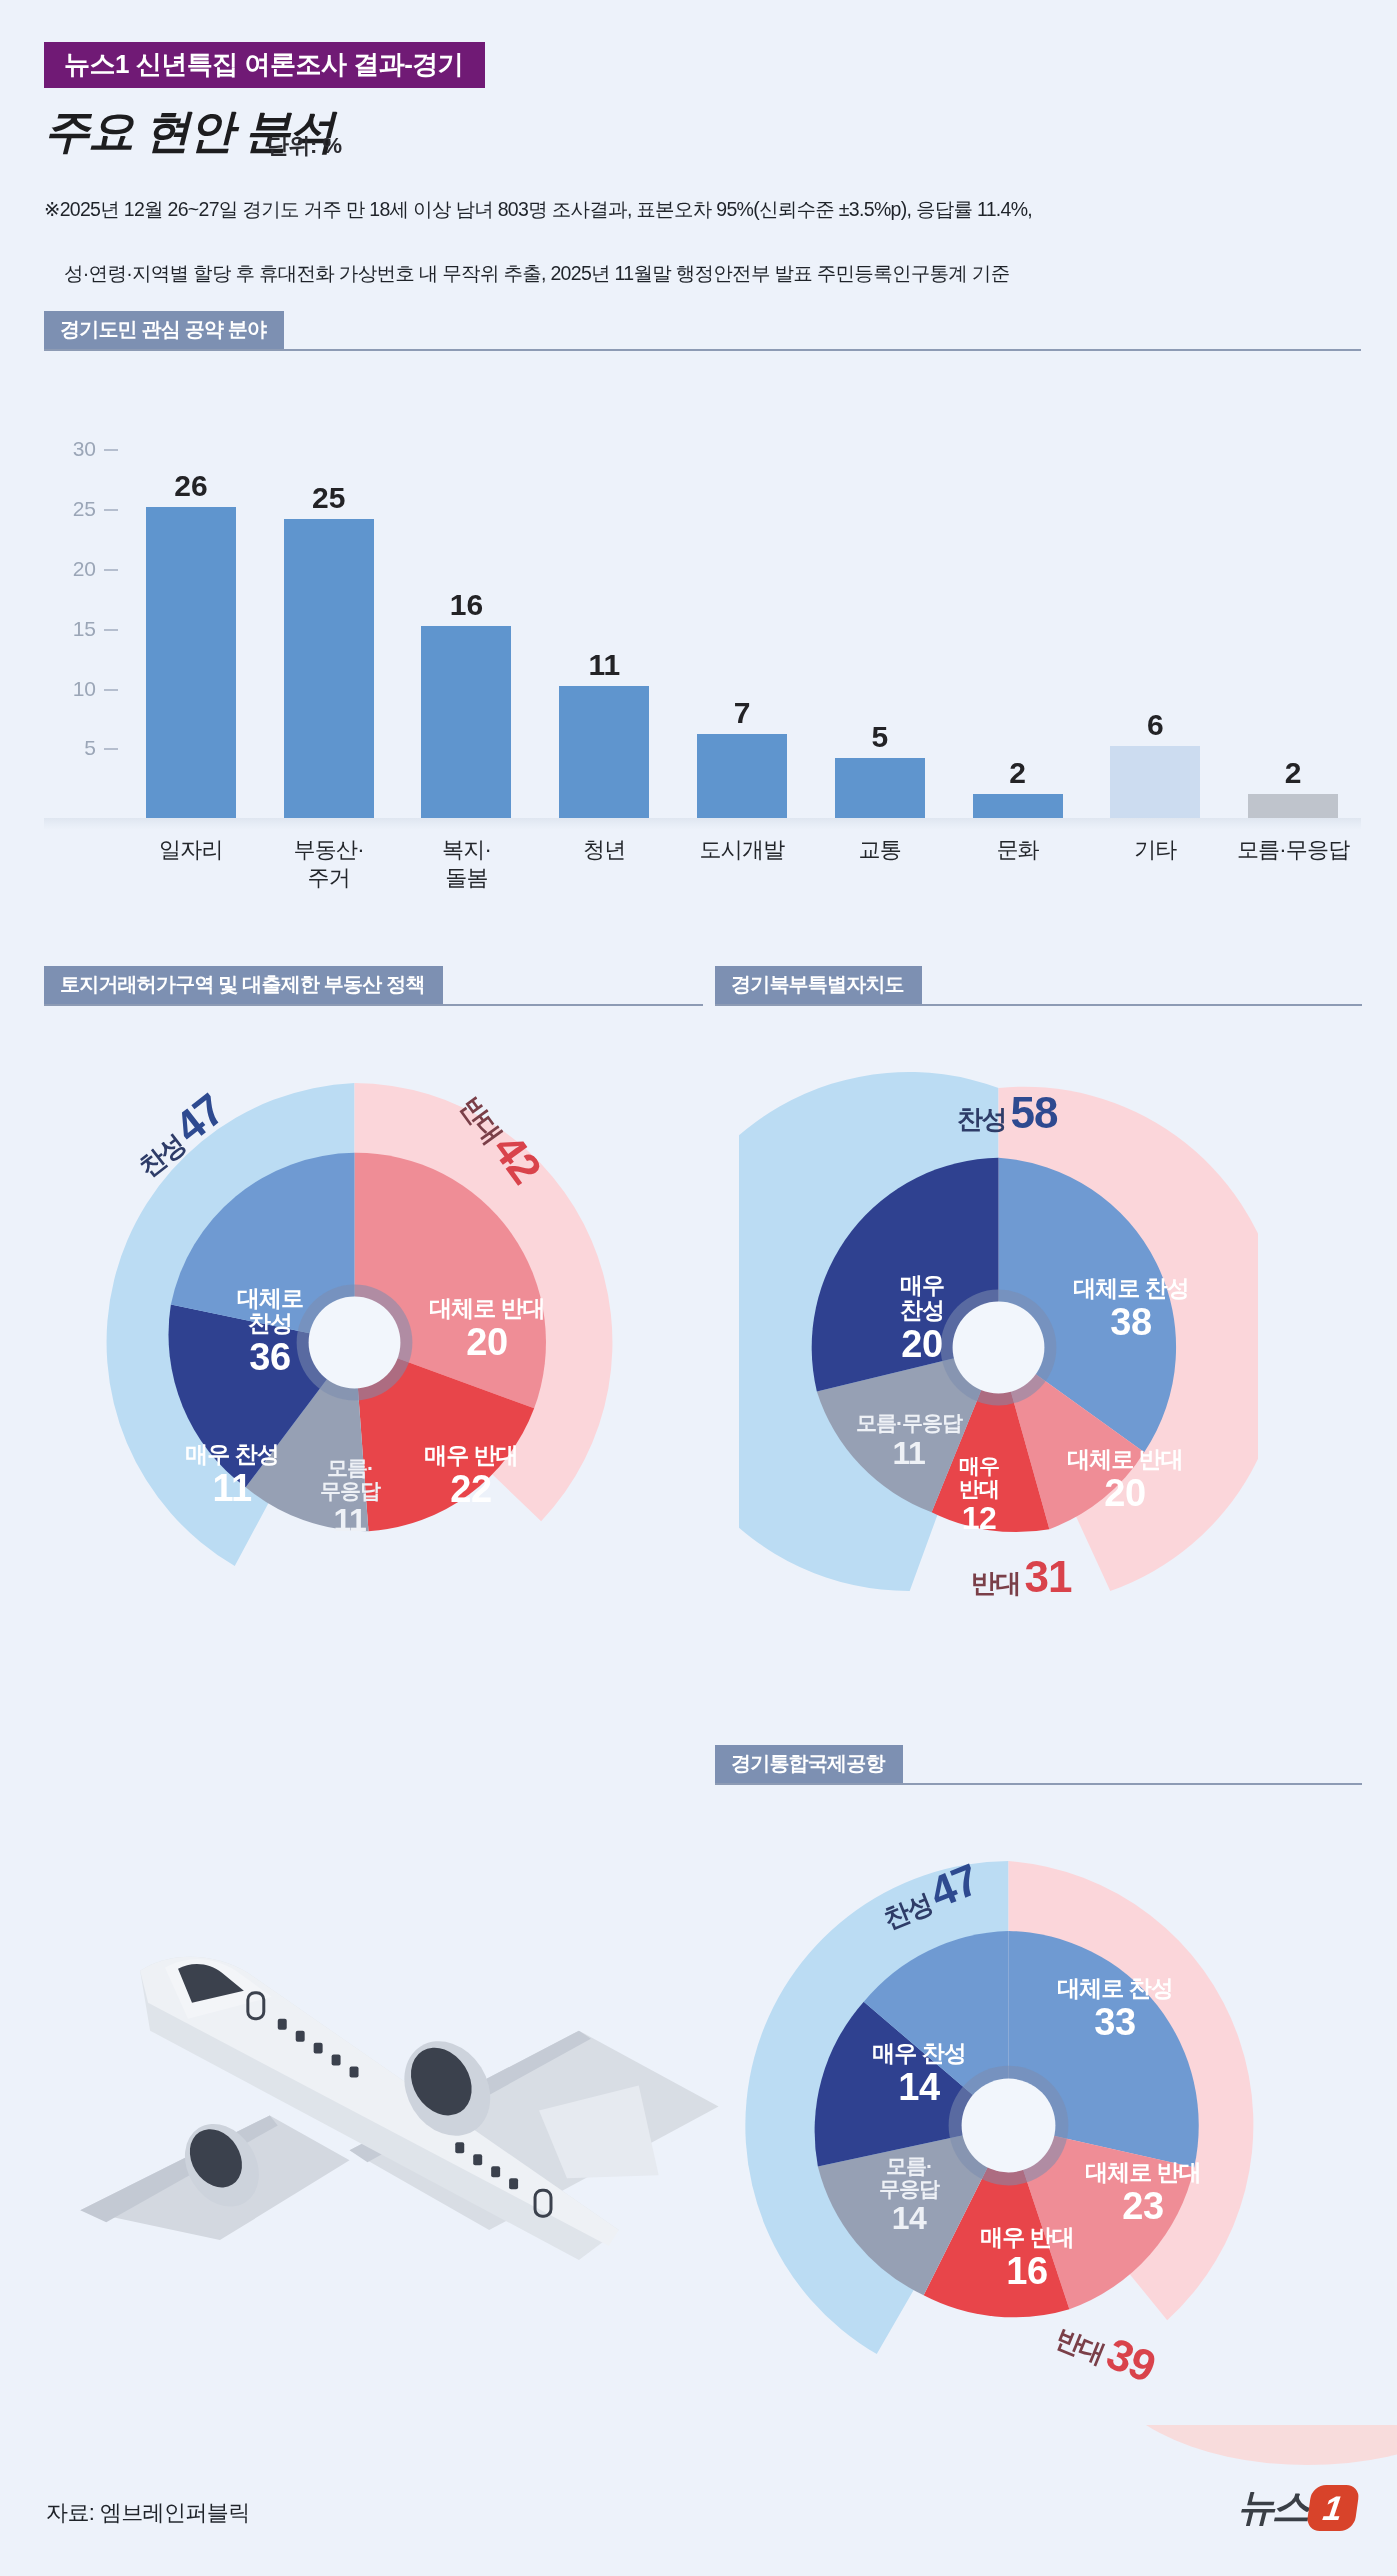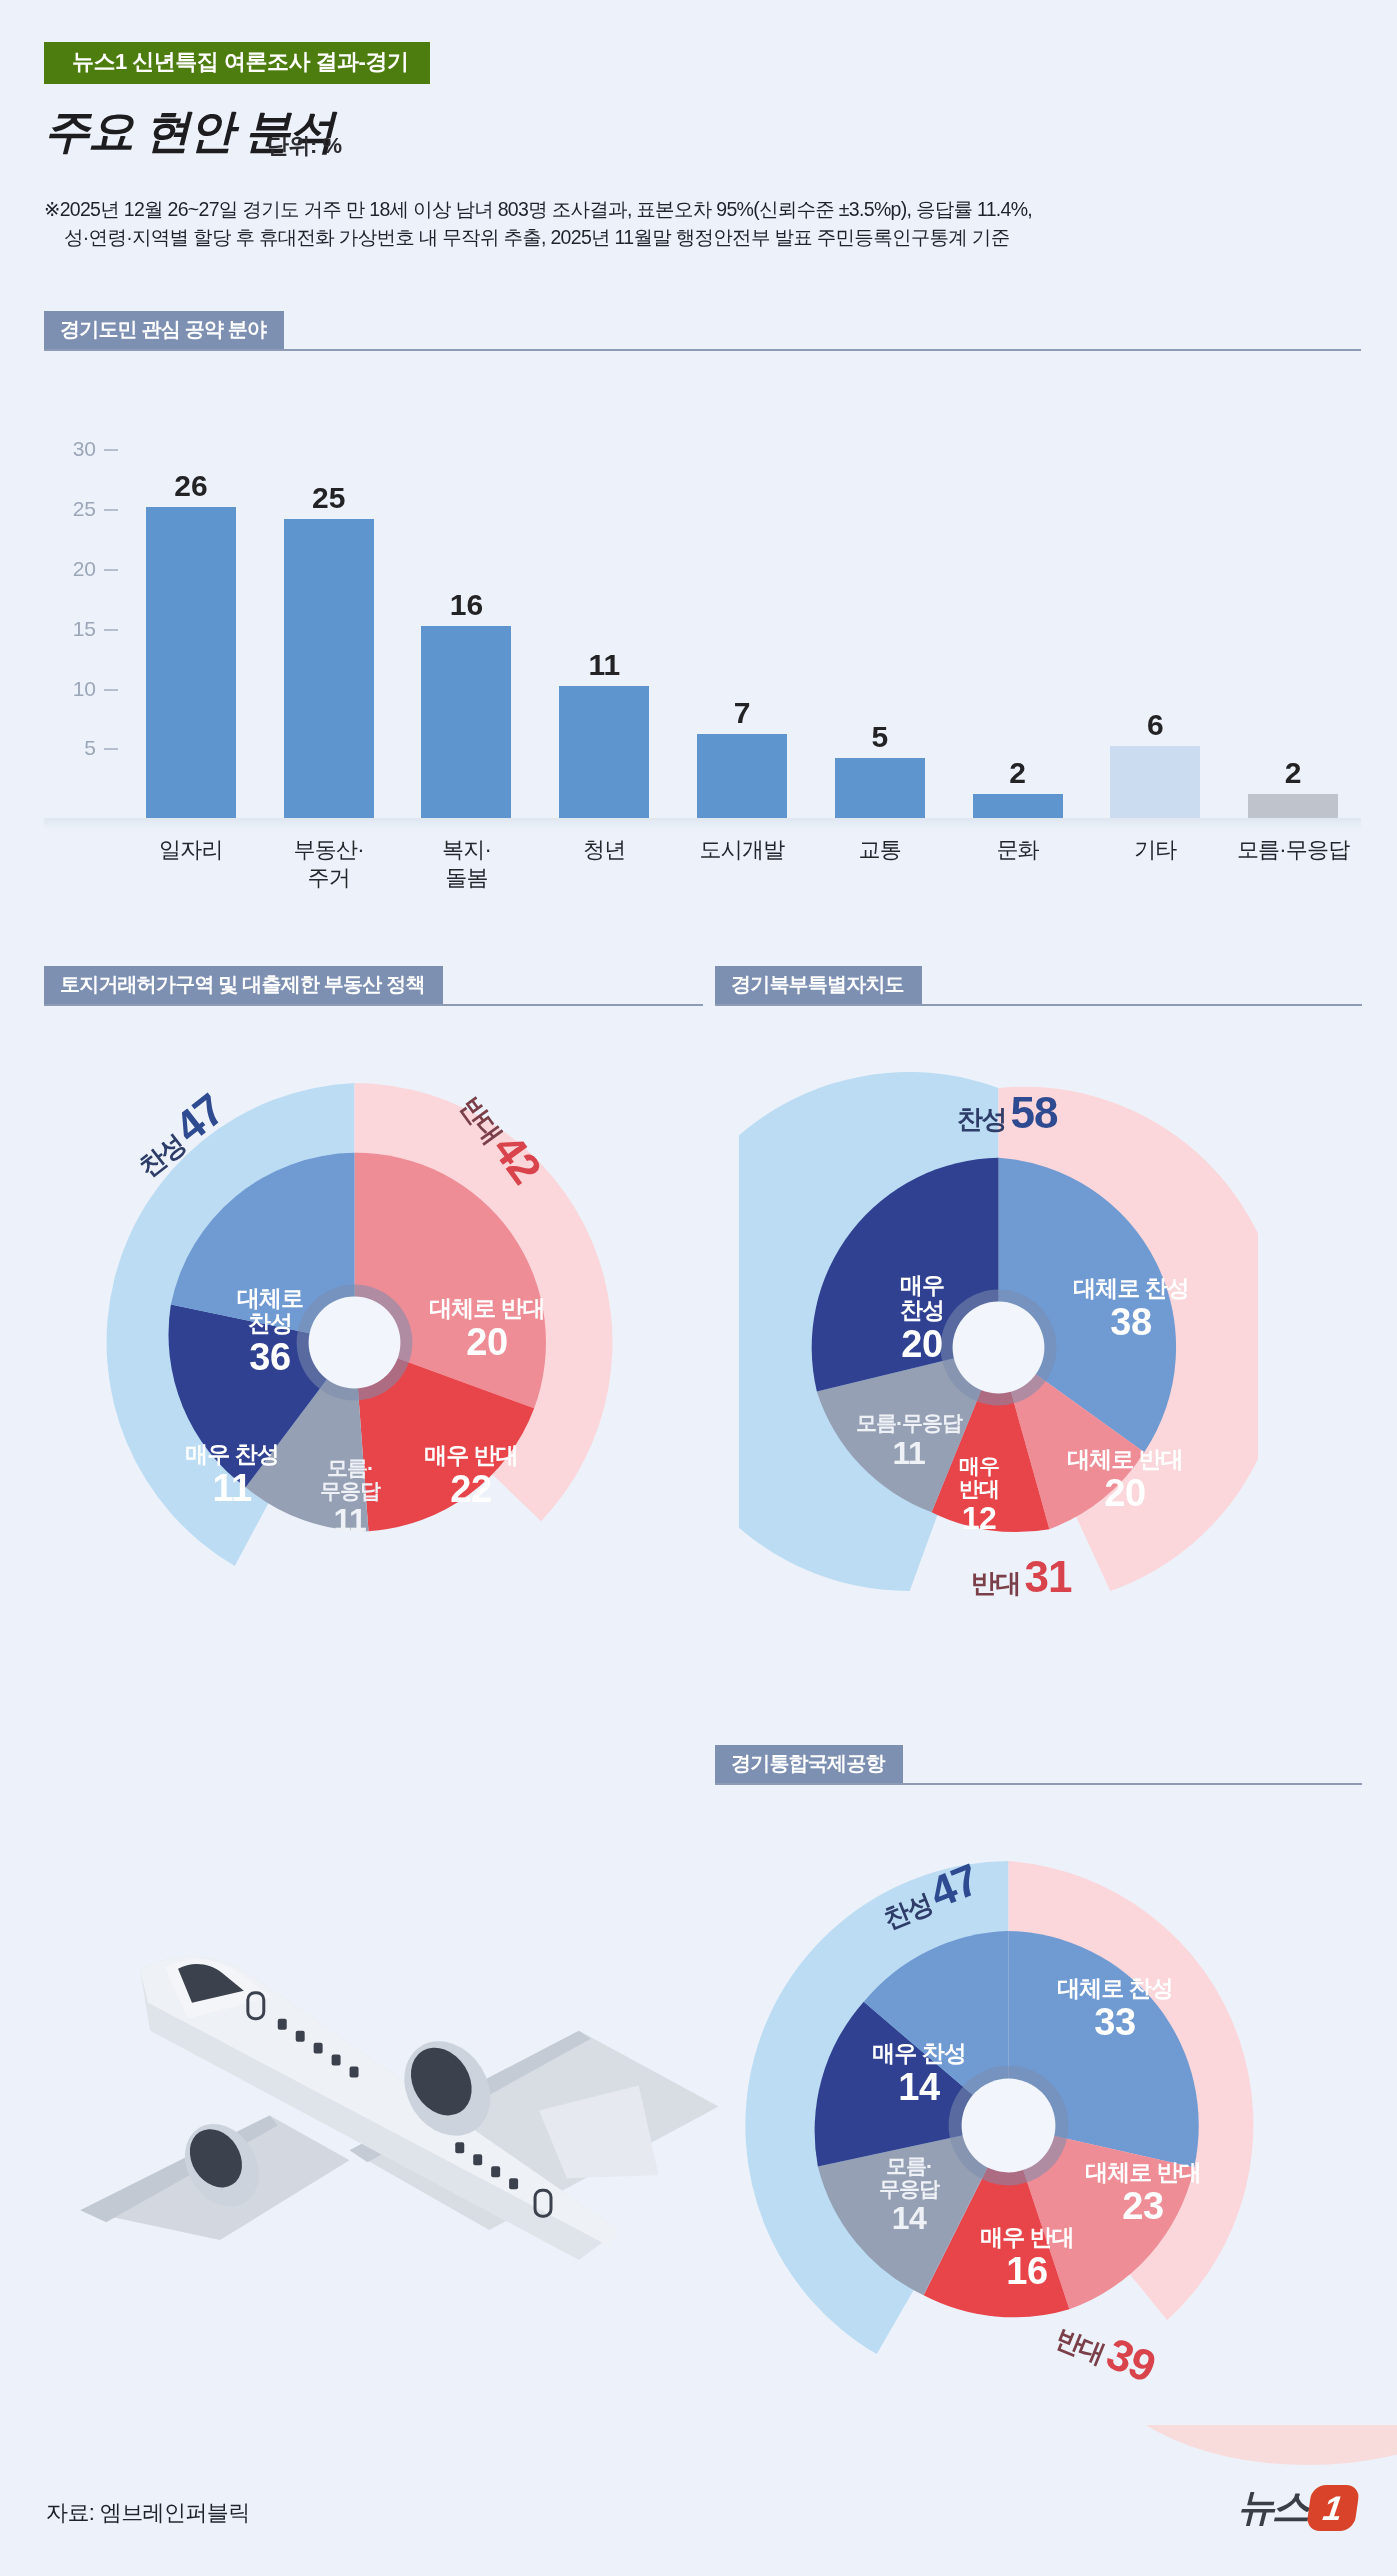--- a/index.html
+++ b/index.html
@@ -14,26 +14,26 @@
     position: relative;
     width: 1397px;
     height: 2576px;
     background: #edf2fa;
   }
 
   
   .kicker {
     position: absolute;
     left: 44px; top: 42px;
-    background: #4d7c0f;
+    background: #701a75;
     color: #ffffff;
-    font-size: 22px;
+    font-size: 26px;
     font-weight: 700;
     letter-spacing: -0.5px;
-    padding: 9px 22px 11px 28px;
+    padding: 9px 22px 11px 20px;
     line-height: 1.0;
   }
   .main-title {
     position: absolute;
     left: 44px; top: 108px;
     font-size: 46px;
     font-weight: 800;
     color: #1d1d1f;
     letter-spacing: -1.5px;
     line-height: 1;
@@ -50,21 +50,21 @@
   .note {
     position: absolute;
     left: 44px; top: 196px;
     width: 1317px;
     font-size: 19.5px;
     color: #1f2329;
     line-height: 1.42;
     letter-spacing: -0.7px;
     font-weight: 500;
   }
-  .note .l2 { display: block; padding-left: 20px; }
+  .note .l2 { display: block; padding-left: 20px; margin-top: 36px; }
 
   
   .sect {
     position: absolute;
     height: 40px;
   }
   .sect .tag {
     display: inline-block;
     background: #7d90b2;
     color: #fff;

